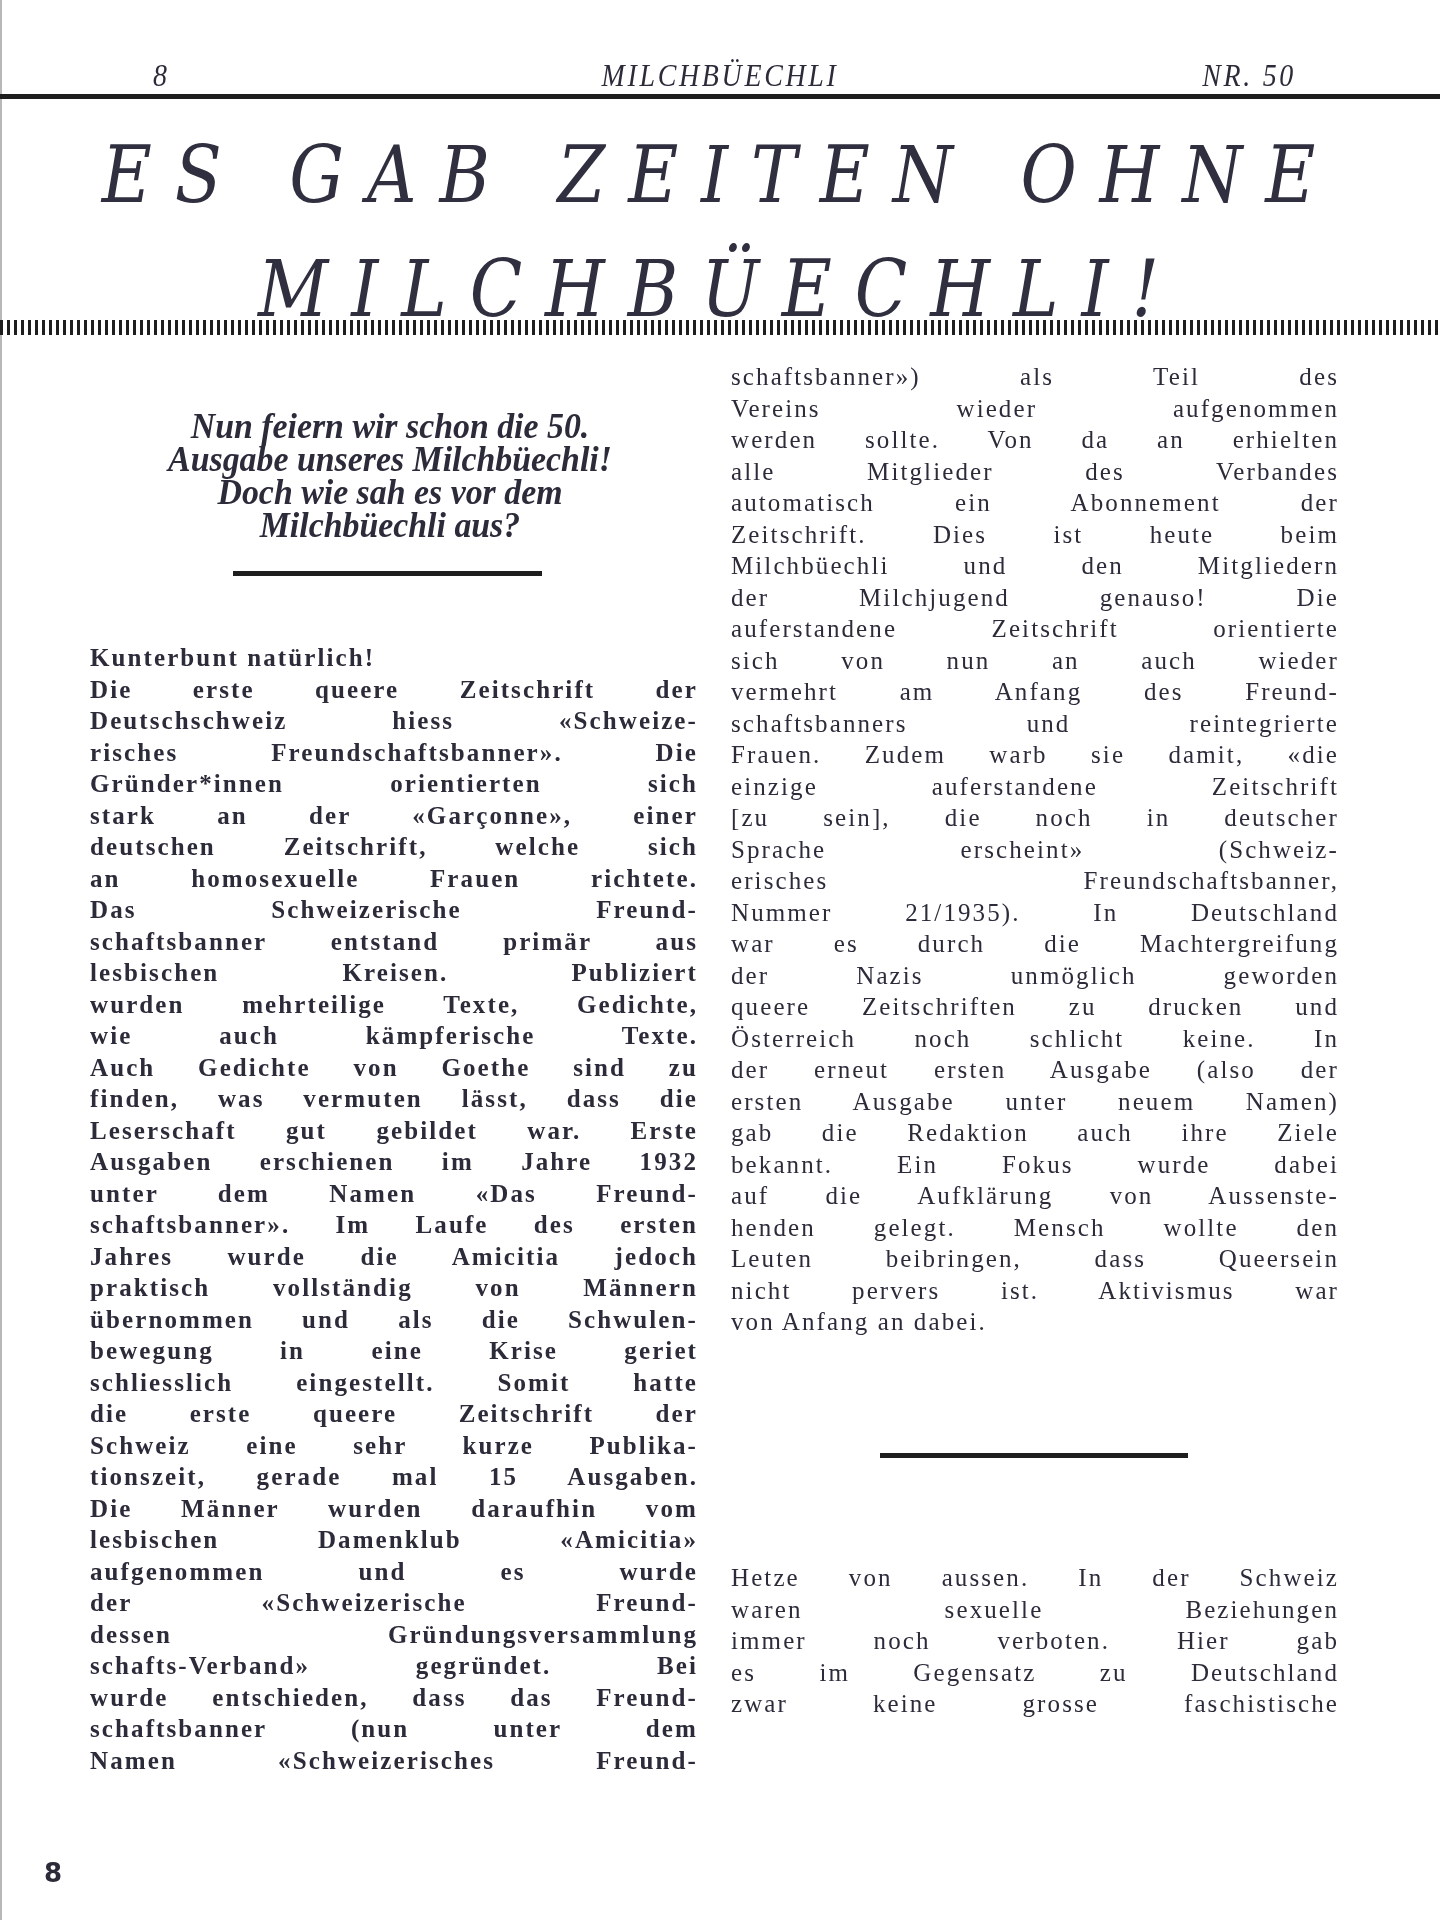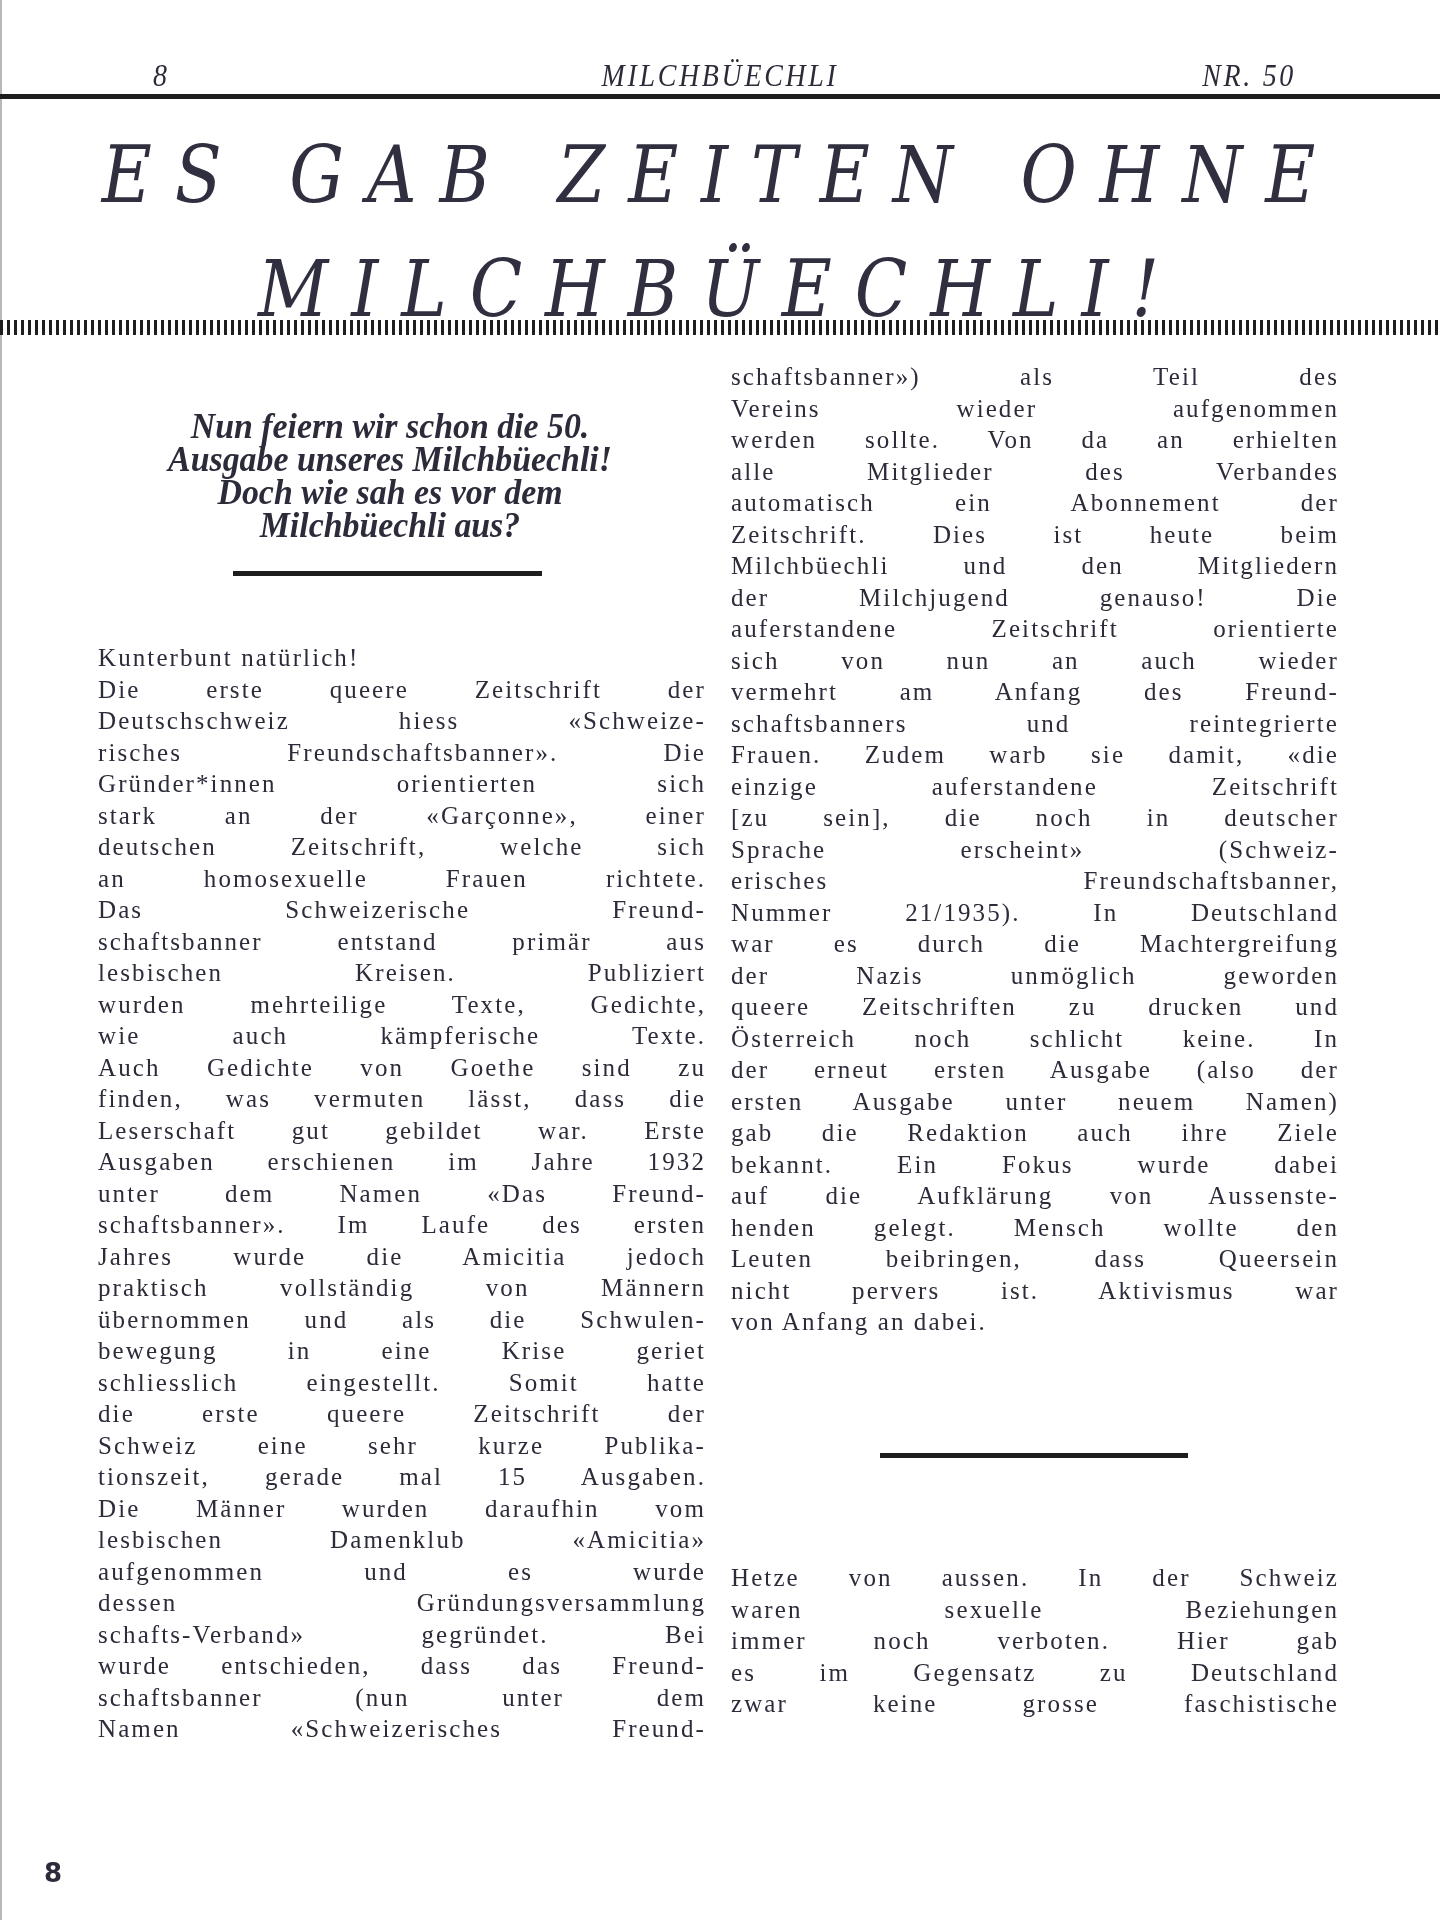--- a/index.html
+++ b/index.html
@@ -43,21 +43,21 @@
   .column {
     position: absolute; width: 608px;
     font-family: "Liberation Serif", serif; font-size: 25px; line-height: 31.5px;
     letter-spacing: 2.1px; color: #2b2b3a;
   }
   .column .line {
     display: block; height: 31.5px; white-space: nowrap;
     text-align: justify; text-align-last: justify;
   }
   .column .line.last { text-align-last: left; }
-  .col-left { left: 98px; top: 642px; }
+  .col-left { left: 90px; top: 642px; font-weight: bold; }
   .col-right-top { left: 731px; top: 361px; }
   .col-right-bottom { left: 731px; top: 1562px; }
   .folio {
     position: absolute; left: 44px; top: 1858px;
     font-family: "DejaVu Sans", sans-serif; font-weight: bold; font-size: 26px; color: #2b2b3a;
   }
 </style>
 </head>
 <body>
 
@@ -109,20 +109,21 @@
     <span class="line">praktisch vollständig von Männern</span>
     <span class="line">übernommen und als die Schwulen-</span>
     <span class="line">bewegung in eine Krise geriet</span>
     <span class="line">schliesslich eingestellt. Somit hatte</span>
     <span class="line">die erste queere Zeitschrift der</span>
     <span class="line">Schweiz eine sehr kurze Publika-</span>
     <span class="line">tionszeit, gerade mal 15 Ausgaben.</span>
     <span class="line">Die Männer wurden daraufhin vom</span>
     <span class="line">lesbischen Damenklub «Amicitia»</span>
     <span class="line">aufgenommen und es wurde</span>
+    <span class="line">der «Schweizerische Freund-</span>
     <span class="line">dessen Gründungsversammlung</span>
     <span class="line">schafts-Verband» gegründet. Bei</span>
     <span class="line">wurde entschieden, dass das Freund-</span>
     <span class="line">schaftsbanner (nun unter dem</span>
     <span class="line">Namen «Schweizerisches Freund-</span>
   </div>
 <div class="column col-right-top" id="col-right-top">
     <span class="line">schaftsbanner») als Teil des</span>
     <span class="line">Vereins wieder aufgenommen</span>
     <span class="line">werden sollte. Von da an erhielten</span>

